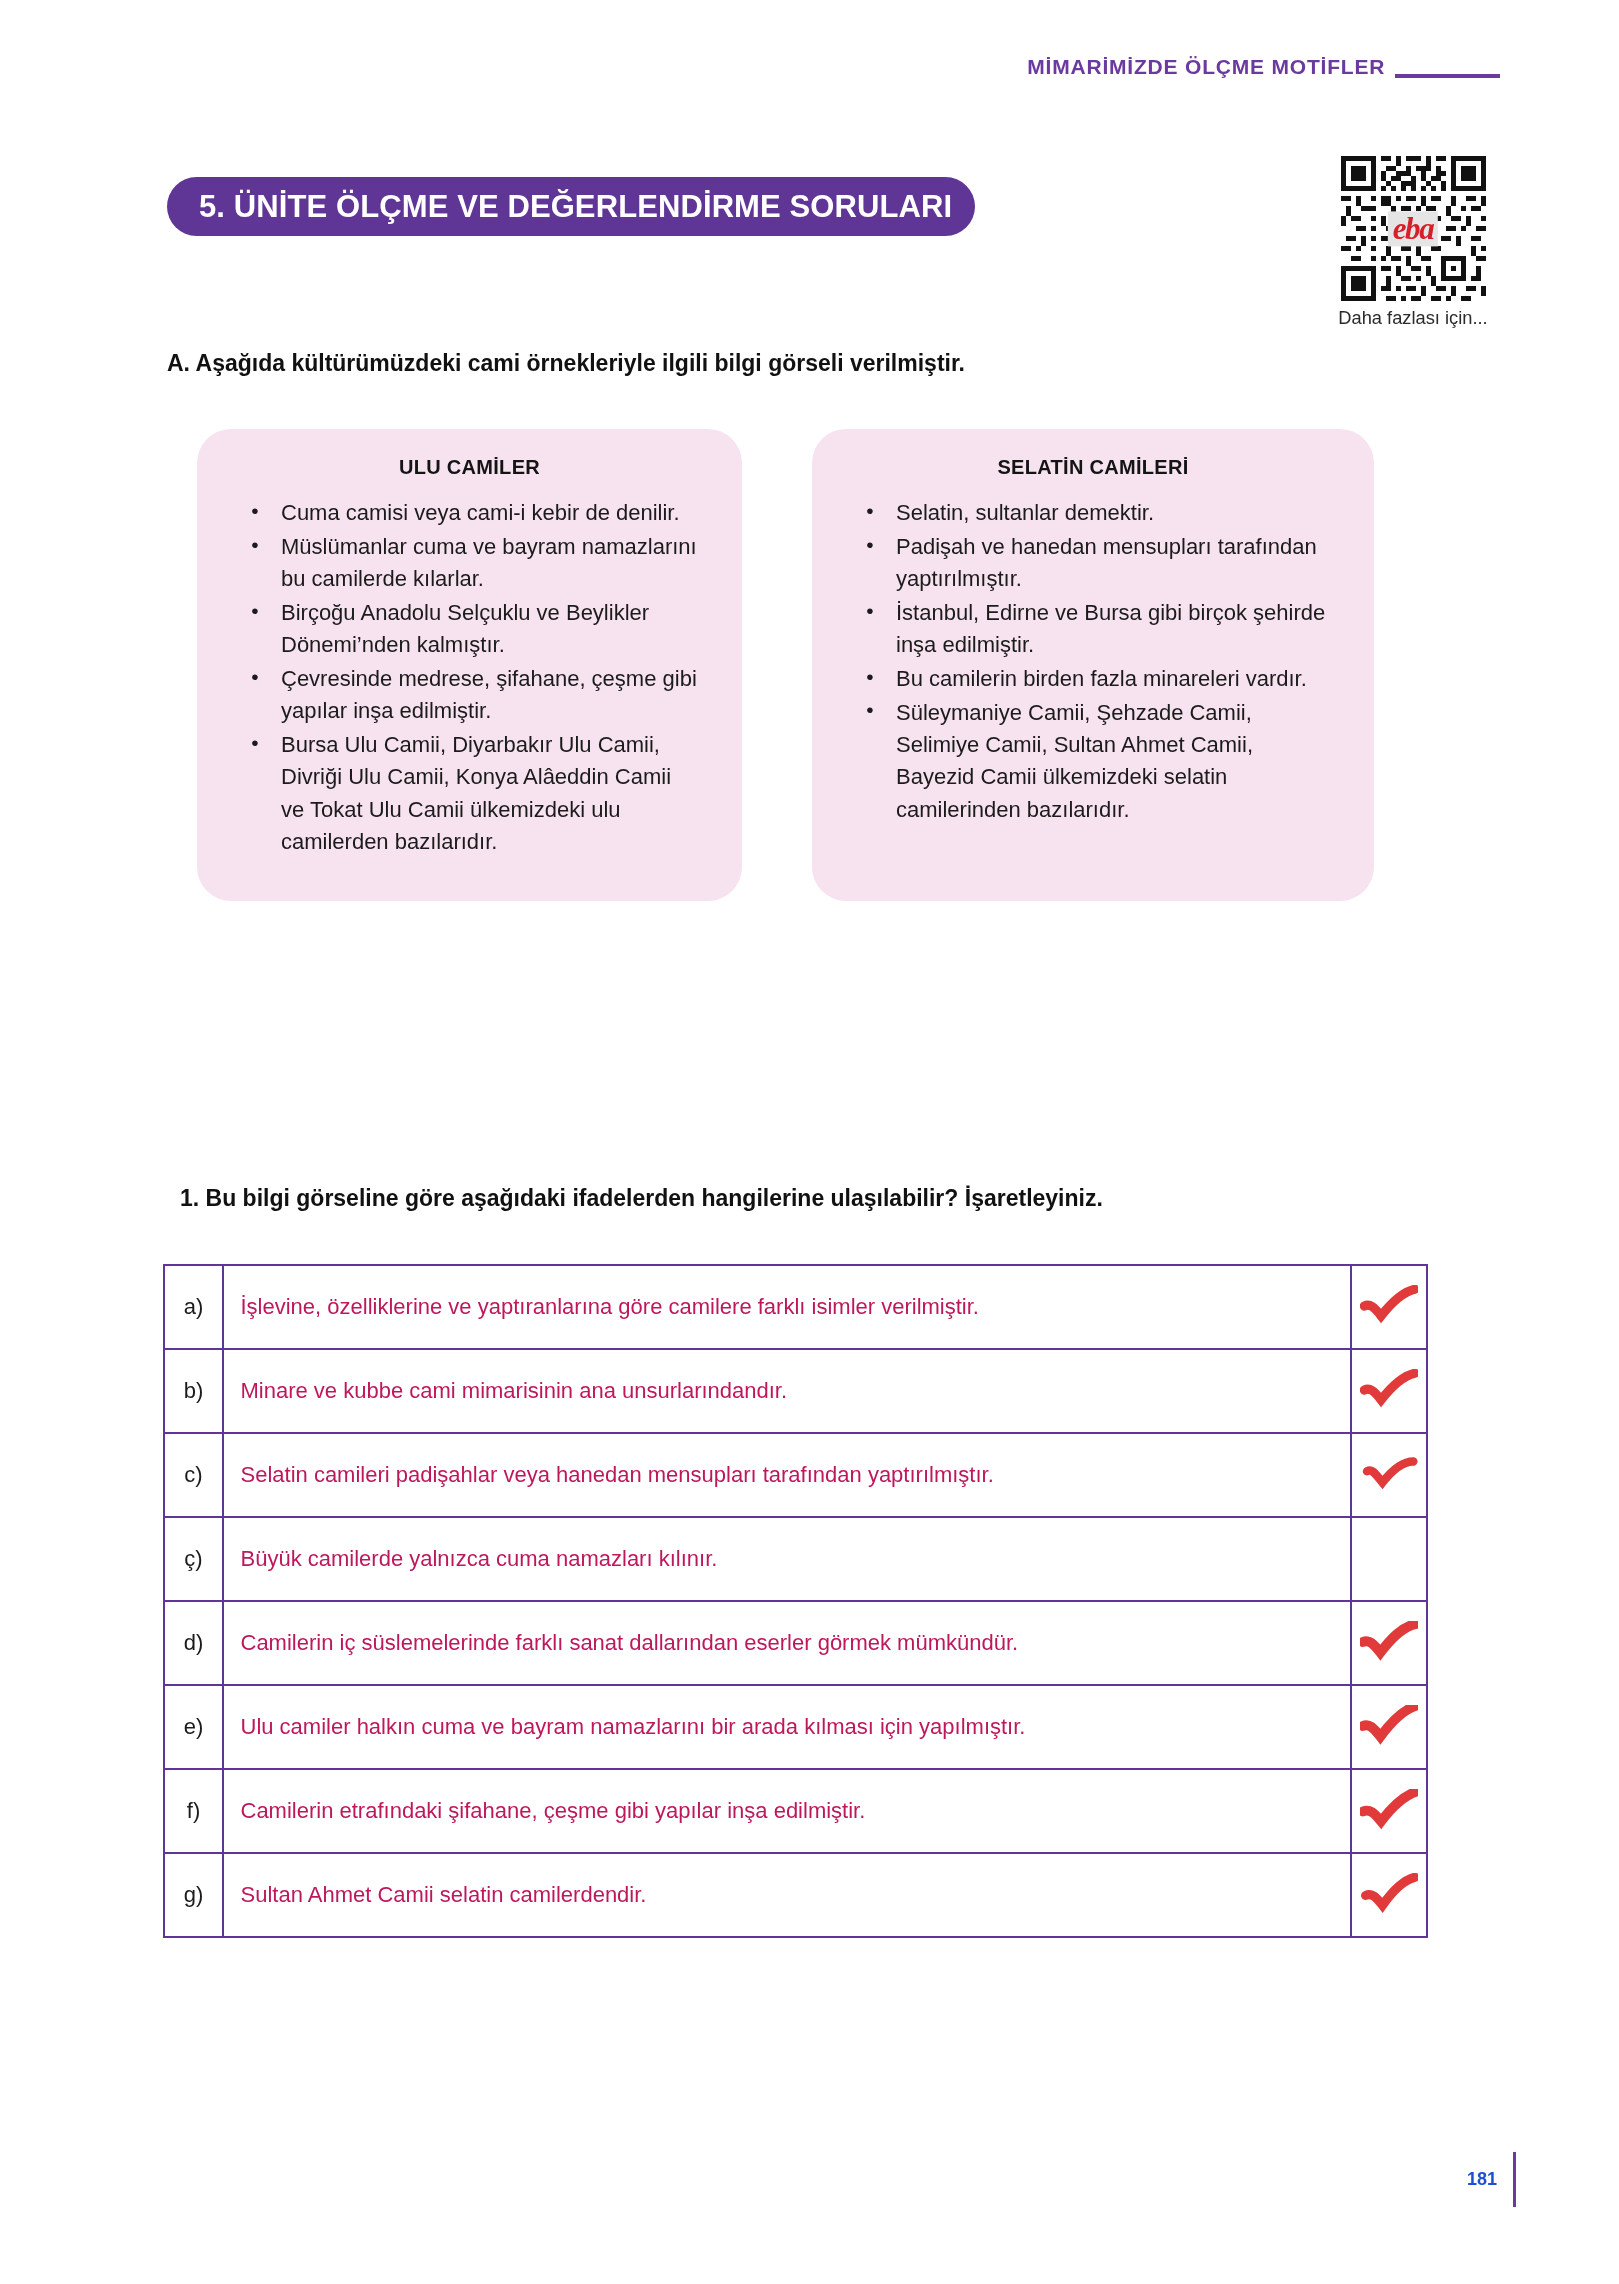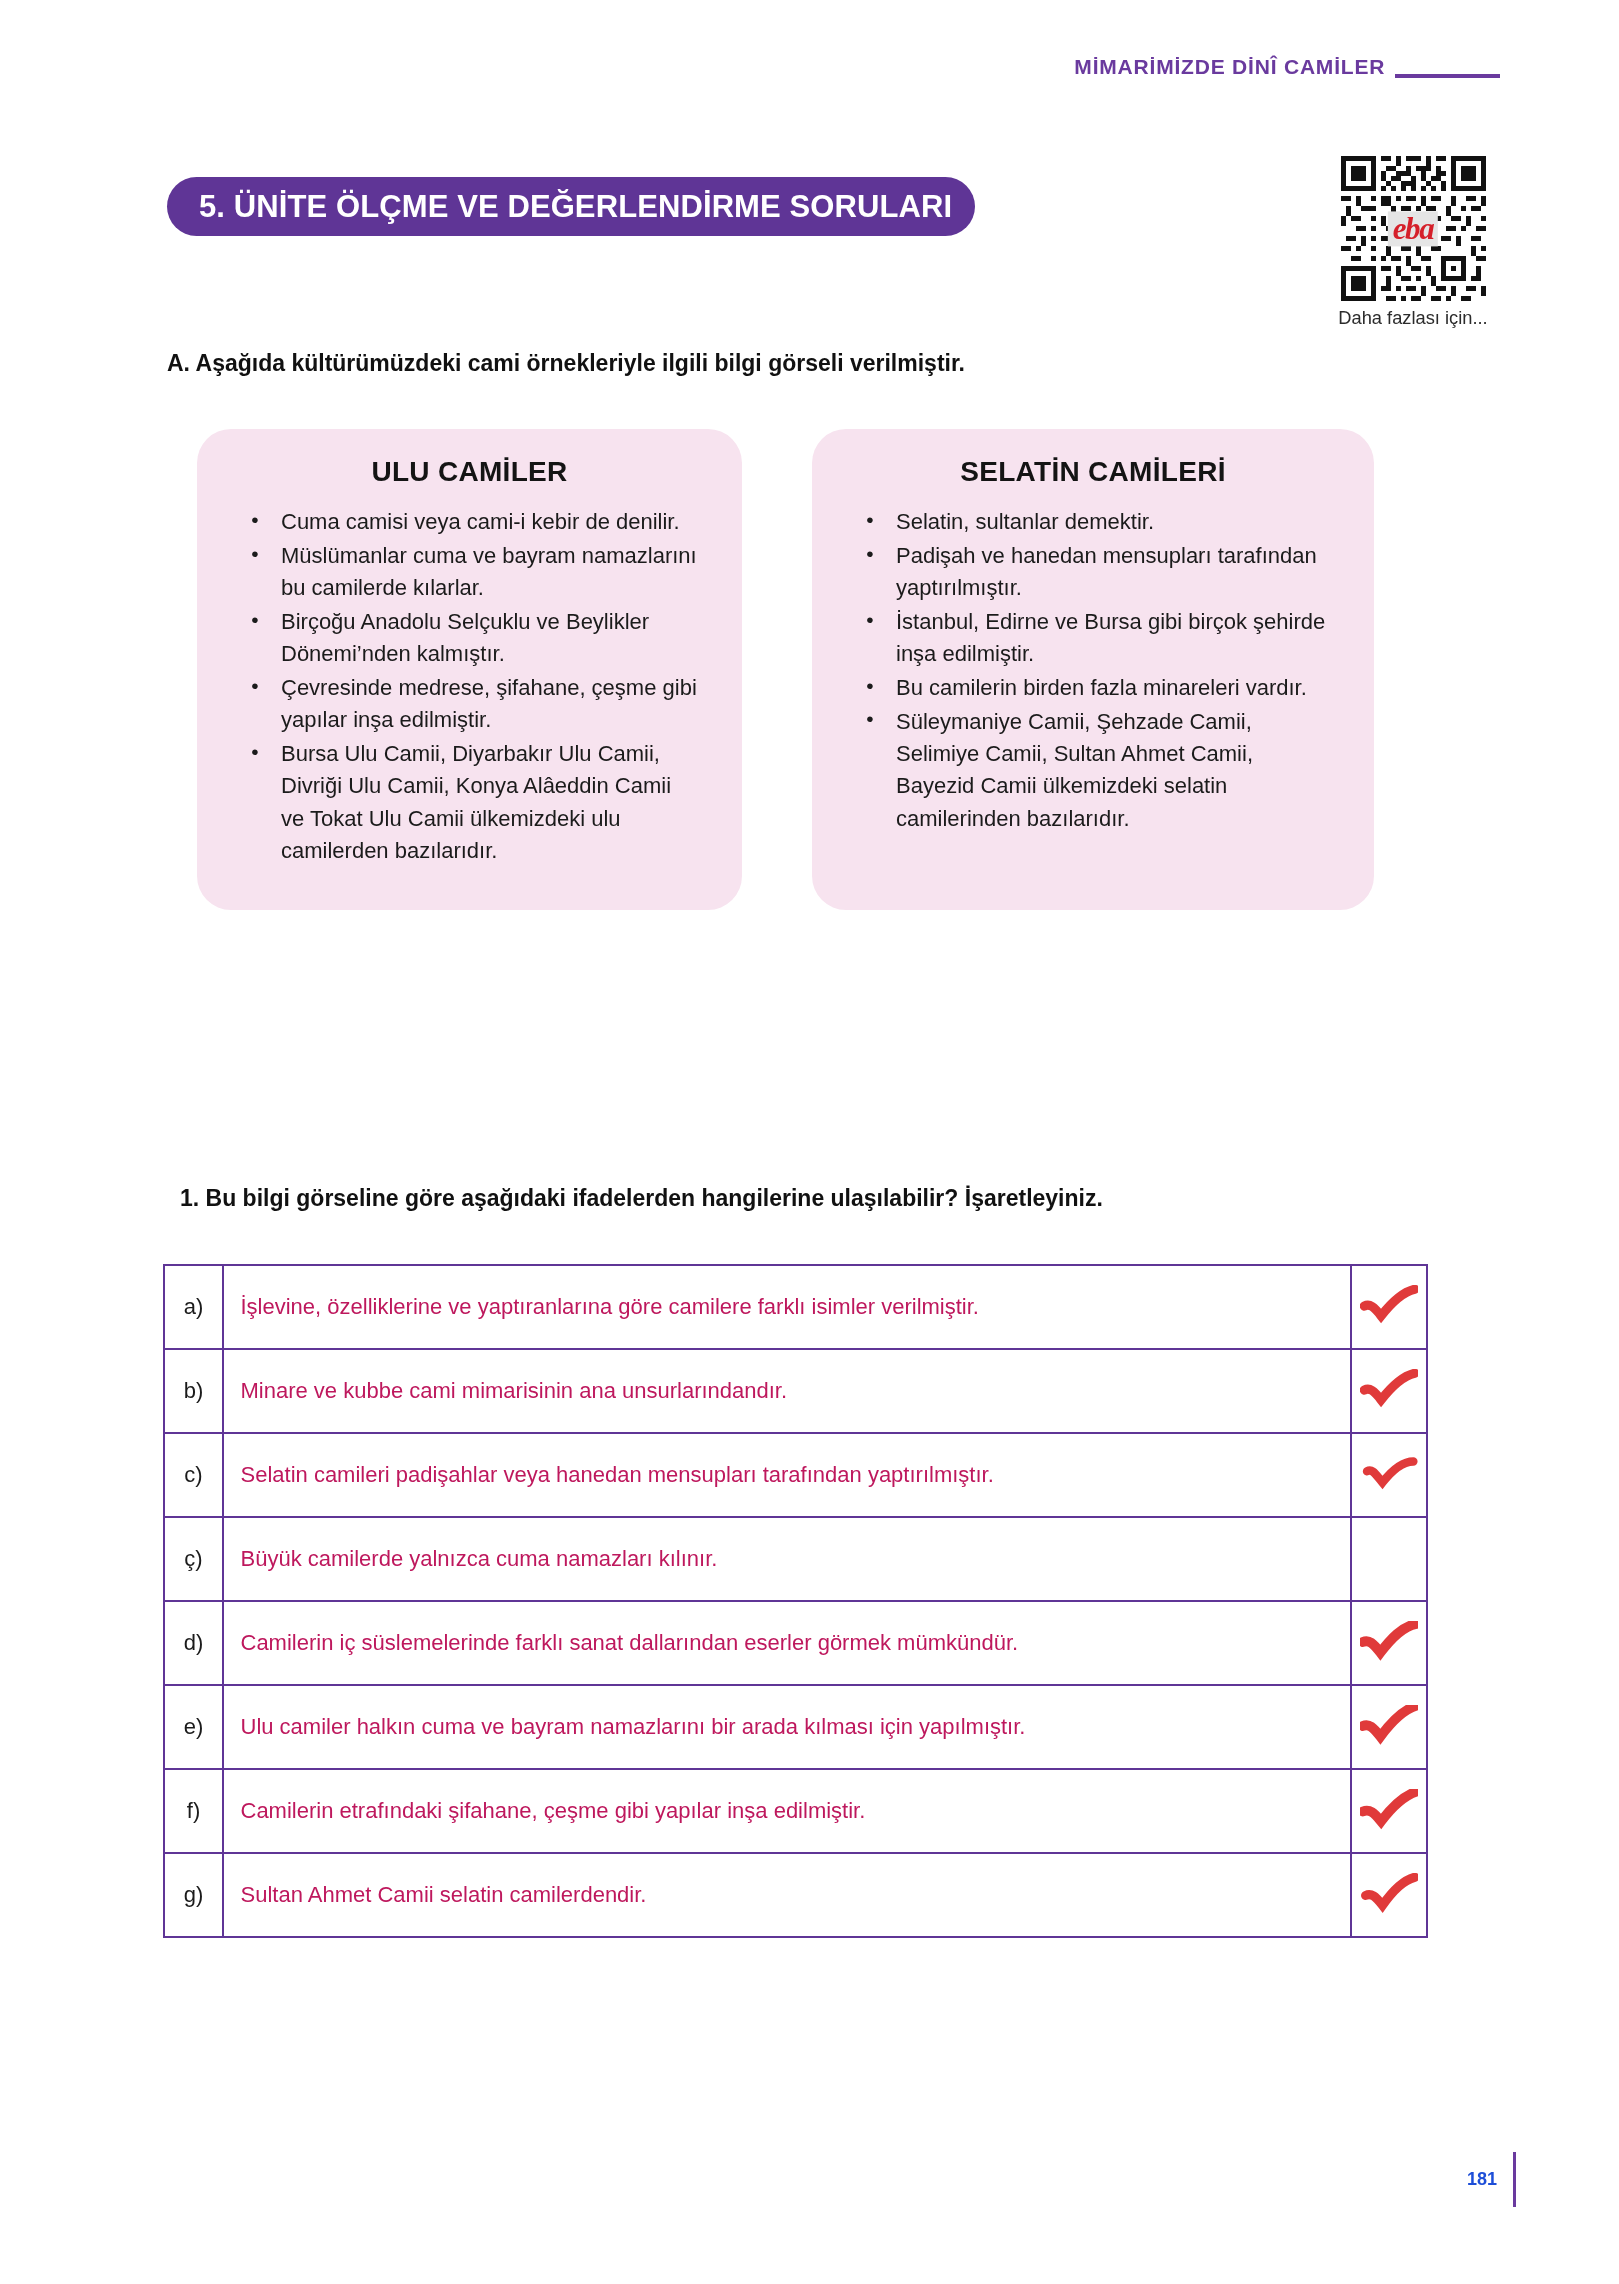--- a/index.html
+++ b/index.html
@@ -123,21 +123,21 @@
   .card {
     background: #f7e3ef;
     border-radius: 34px;
     padding: 27px 31px 31px 31px;
     box-sizing: border-box;
   }
   .card-left  { width: 545px; min-height: 369px; }
   .card-right { width: 562px; min-height: 369px; }
   .card-title {
     text-align: center;
-    font-size: 28px;
+    font-size: 20px;
     font-weight: 700;
     color: #141414;
     letter-spacing: 0.3px;
     margin-bottom: 18.3px;
   }
   .card ul {
     list-style: none;
     margin: 12px;
     padding: 0;
   }
@@ -209,21 +209,21 @@
   .footer-rule {
     width: 3.5px;
     height: 55px;
     background: #6a3a9e;
   }
 </style>
 </head>
 <body>
 
 <div class="page-header">
-  <span class="page-header-title">MİMARİMİZDE DİNÎ CAMİLER</span>
+  <span class="page-header-title">MİMARİMİZDE ÖLÇME MOTİFLER</span>
   <span class="header-rule"></span>
 </div>
 
 <div class="unit-banner">
   <span class="unit-banner-text">5. ÜNİTE ÖLÇME VE DEĞERLENDİRME SORULARI</span>
 </div>
 
 <div class="qr-block">
   <div class="qr-code">
     <svg width="145" height="145" viewBox="0 0 29 29" shape-rendering="crispEdges" aria-hidden="true">

